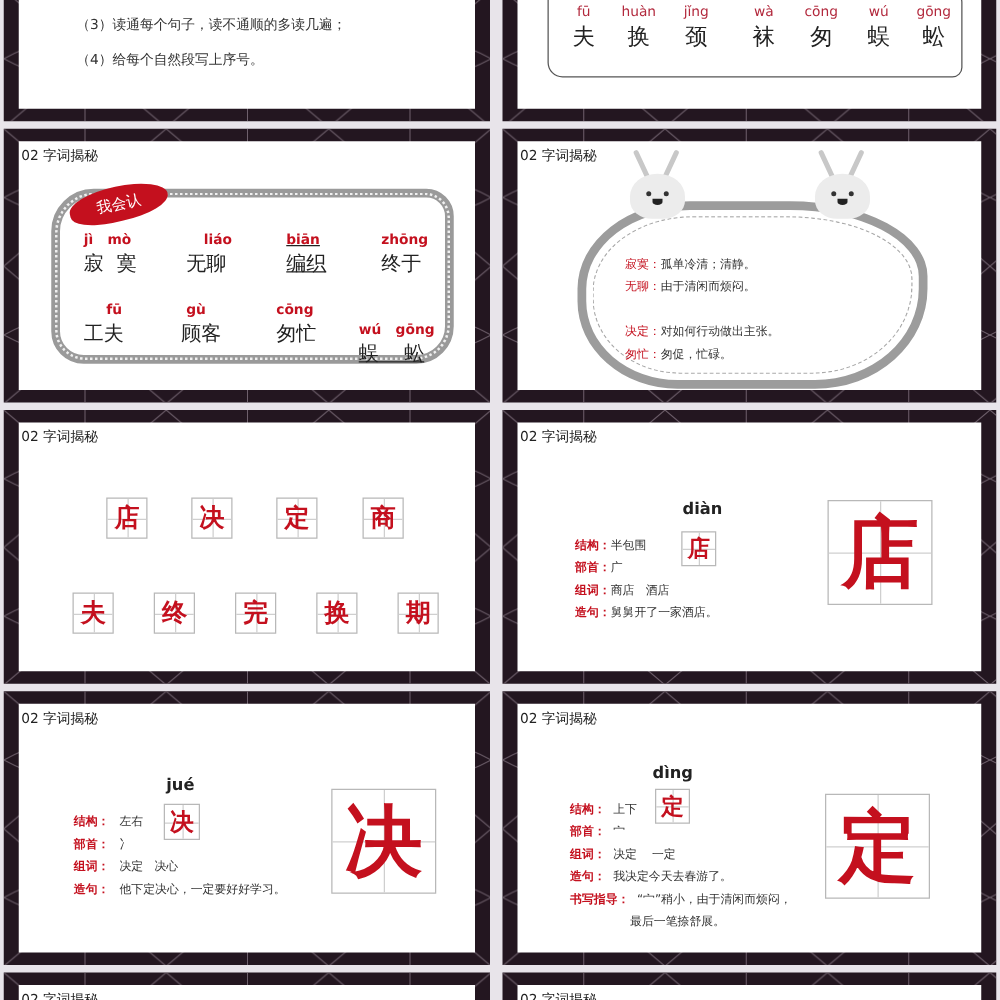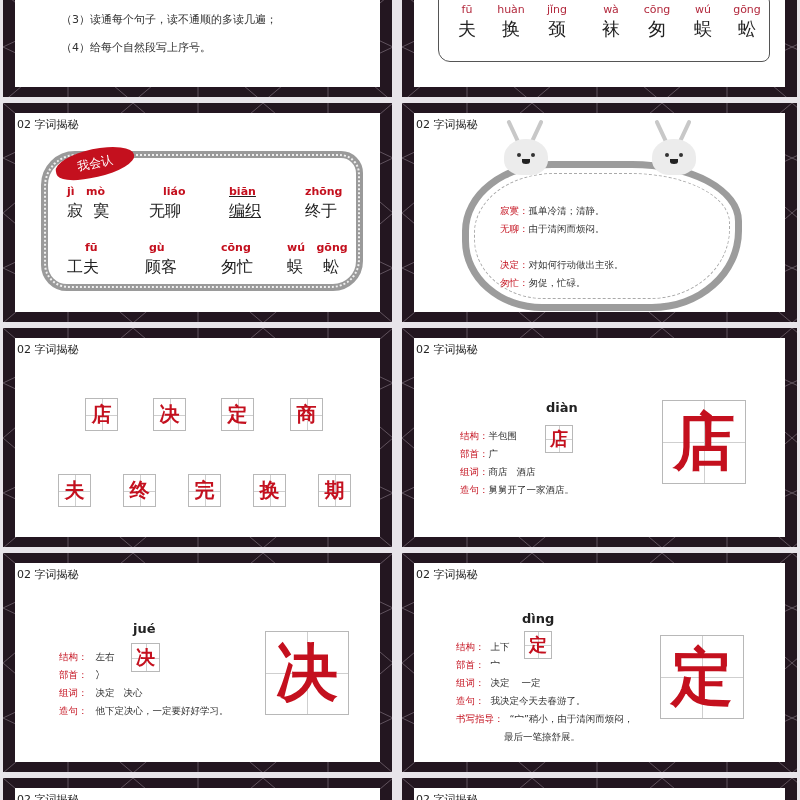--- a/index.html
+++ b/index.html
@@ -85,21 +85,21 @@
   .tzg::before, .tzg::after {
     content: ""; position: absolute; background: #cfcfcf; pointer-events: none;
   }
   .tzg::before { left: 50%; top: 0; bottom: 0; width: 1px; }
   .tzg::after { top: 50%; left: 0; right: 0; height: 1px; }
   .tzg span { position: relative; z-index: 1; }
 
   
   .pinyin-big { position: absolute; font-size: 13px; font-weight: bold; color: #222; }
   .info-line { position: absolute; font-size: 9.5px; color: #333; white-space: nowrap; }
-  .info-line .k { color: #c4101e; font-weight: normal; text-align: right; }
+  .info-line .k { color: #c4101e; font-weight: bold; text-align: right; }
 </style>
 </head>
 <body>
 
 <svg width="0" height="0" style="position:absolute">
   <defs>
     <pattern id="webpat" width="130" height="110" patternUnits="userSpaceOnUse">
       <g stroke="#8e7f8c" stroke-width="0.8" fill="none" opacity="0.7">
         <path d="M0 55 Q65 20 130 55"></path>
         <path d="M0 55 Q65 90 130 55"></path>
@@ -191,22 +191,22 @@
       </div>
     <div class="word" style="left:130px; top:128px;">
         <div class="py" style="padding-left:4px;">gù</div>
         <div class="hz">顾客</div>
       </div>
     <div class="word" style="left:206px; top:128px;">
         <div class="py">cōng</div>
         <div class="hz">匆忙</div>
       </div>
     <div class="word" style="left:272px; top:128px;">
-        <div class="py" style="white-space:pre;">wú   gōng</div>
-        <div class="hz" style="white-space:pre;">蜈    蚣</div>
+        <div class="py" style="white-space:pre;margin-top:16px;">wú   gōng</div>
+        <div class="hz" style="white-space:pre;text-decoration:underline;">蜈    蚣</div>
       </div>
   </div>
 </div>
 
 <div class="slide" style="left:402px; top:103px; width:395px; height:219px;">
   <svg class="web" width="395" height="219">
       <rect width="395" height="219" fill="url(#webpat)"></rect>
     </svg>
   <div class="inner">
     <div class="section-label">02  字词揭秘</div>

